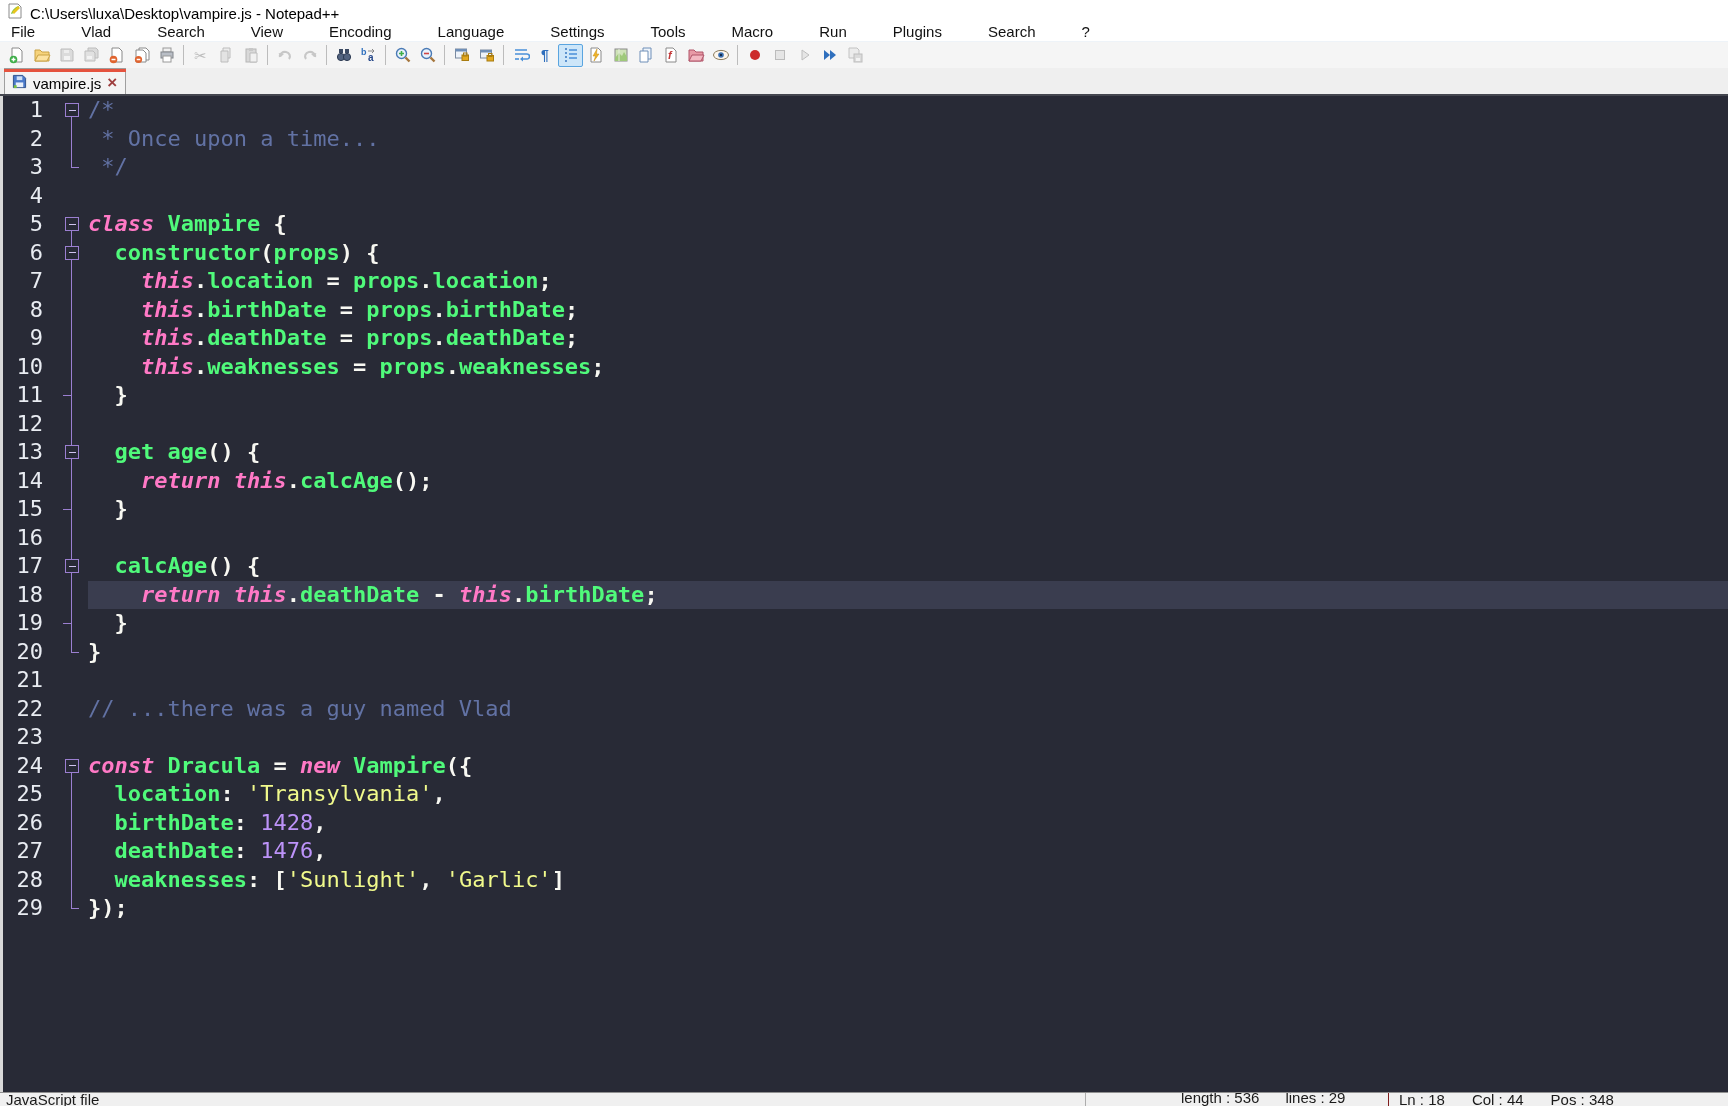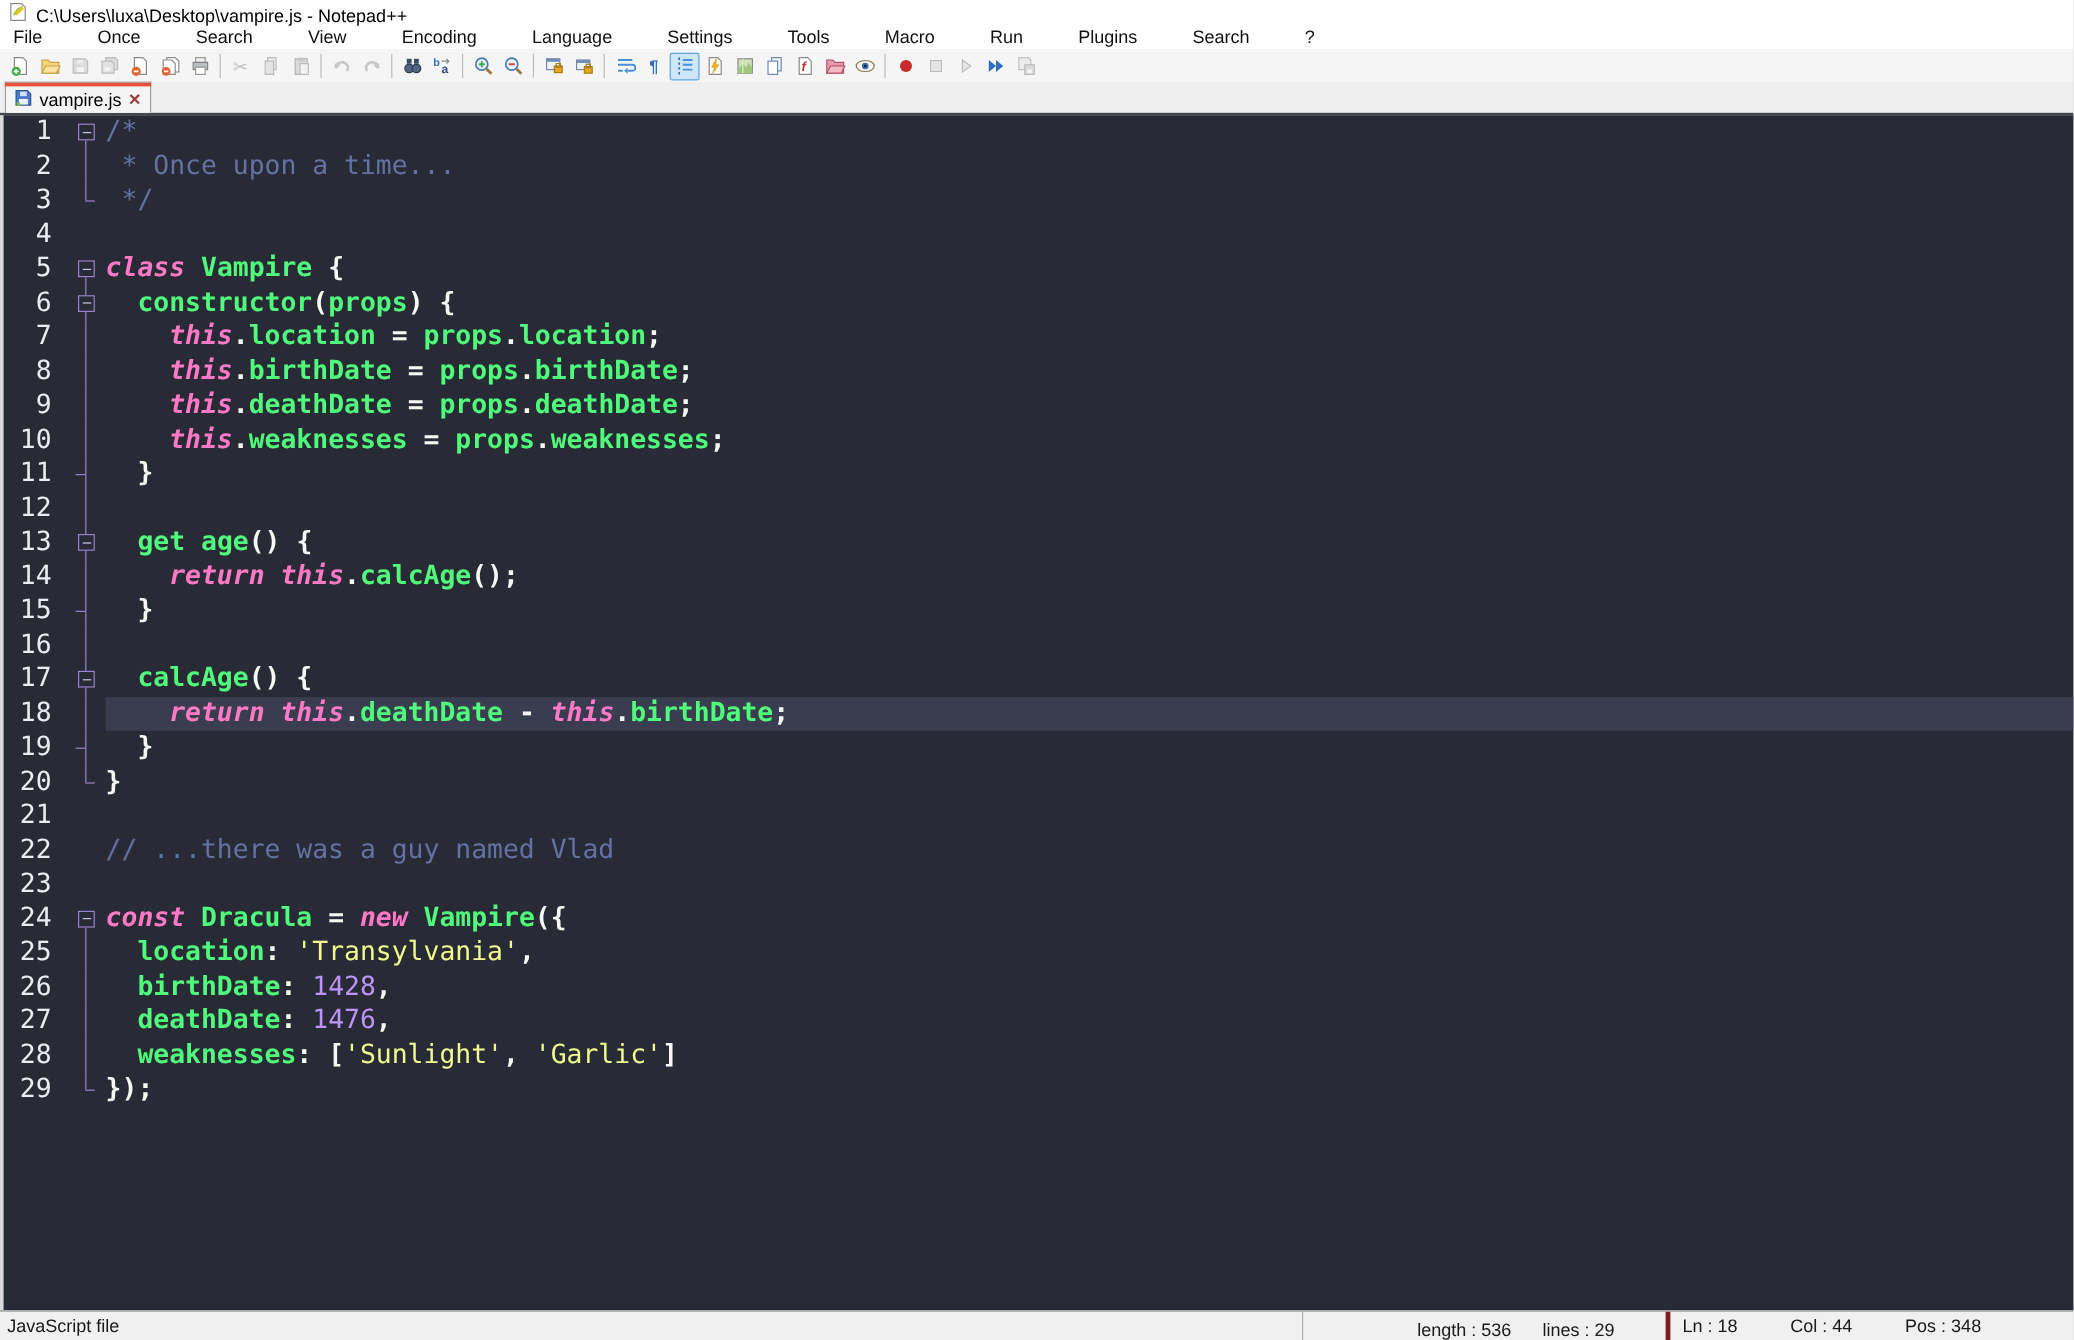--- a/index.html
+++ b/index.html
@@ -58,43 +58,43 @@
   
   .tok-kw  { color:var(--kw); font-weight:bold; font-style:italic; }
   .tok-id  { color:var(--id); font-weight:bold; }
   .tok-op  { color:var(--fg); font-weight:bold; }
   .tok-pl  { color:var(--fg); font-weight:bold; }
   .tok-com { color:var(--com); }
   .tok-str { color:var(--str); }
   .tok-num { color:var(--num); font-weight:normal; }
 
   
-  .status { height:25px; background:#f0f0f0; border-top:1px solid #8f8f8f;
+  .status { height:14px; background:#f0f0f0; border-top:1px solid #8f8f8f;
             display:flex; align-items:center; font-size:15px; color:#1a1a1a; overflow:hidden; }
   .st-left { flex:1; padding-left:6px; }
   .st-mid  { width:303px; height:100%; display:flex; align-items:flex-end; gap:26px;
              padding-left:95px; border-left:1px solid #adadad; flex:none; }
-  .st-right{ width:340px; height:100%; display:flex; align-items:center; gap:44px;
-             padding-left:10px; border-left:4px solid #7f1d1d; flex:none; }
+  .st-right{ width:340px; height:100%; display:flex; align-items:center; gap:27px;
+             padding-left:10px; border-left:1px solid #7f1d1d; flex:none; }
 </style>
 </head>
 <body>
 
 <div class="title-bar">
   <span><svg width="16" height="16" viewBox="0 0 16 16">
         <path d="M2 1h9l3 3v11H2z" fill="#fff" stroke="#8a8a8a"></path>
         <path d="M4 11c1-4 4-7 8-8-1 4-4 7-8 8z" fill="#79c142"></path>
         <path d="M11 3l2 2-6 6-2-2z" fill="#e8c51e"></path>
       </svg></span>
   <span>C:\Users\luxa\Desktop\vampire.js - Notepad++</span>
 </div>
 
 <div class="menu-bar">
     <span class="menu-item">File</span>
-    <span class="menu-item">Once</span>
+    <span class="menu-item">Vlad</span>
     <span class="menu-item">Search</span>
     <span class="menu-item">View</span>
     <span class="menu-item">Encoding</span>
     <span class="menu-item">Language</span>
     <span class="menu-item">Settings</span>
     <span class="menu-item">Tools</span>
     <span class="menu-item">Macro</span>
     <span class="menu-item">Run</span>
     <span class="menu-item">Plugins</span>
     <span class="menu-item">Search</span>

